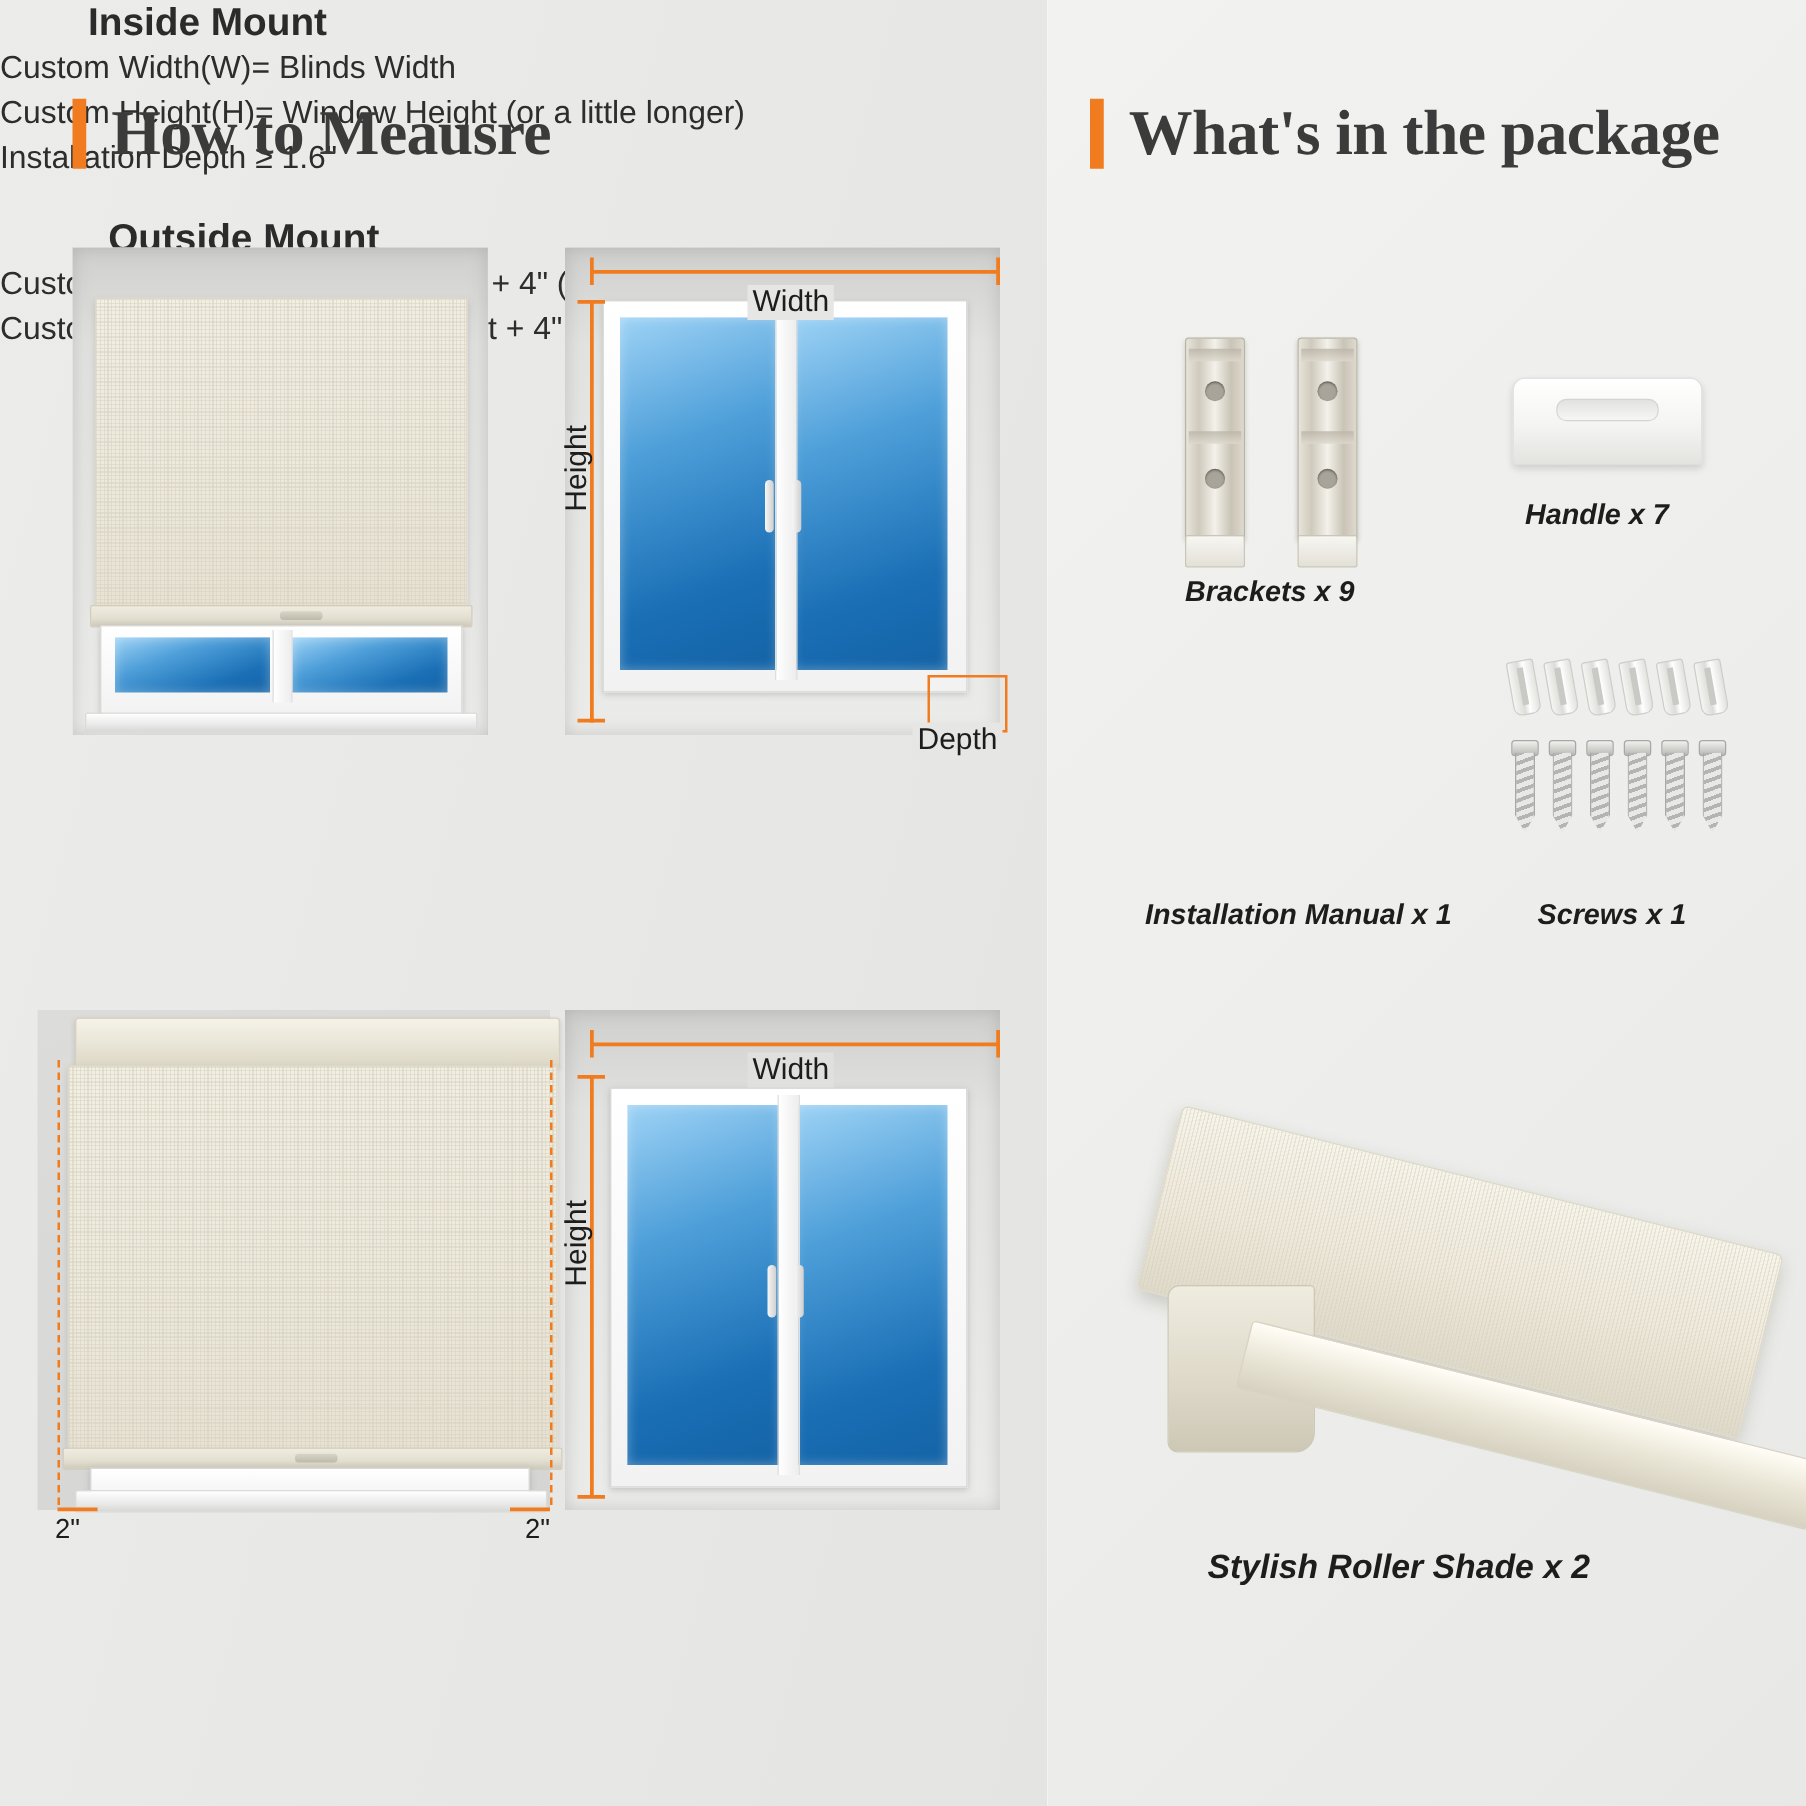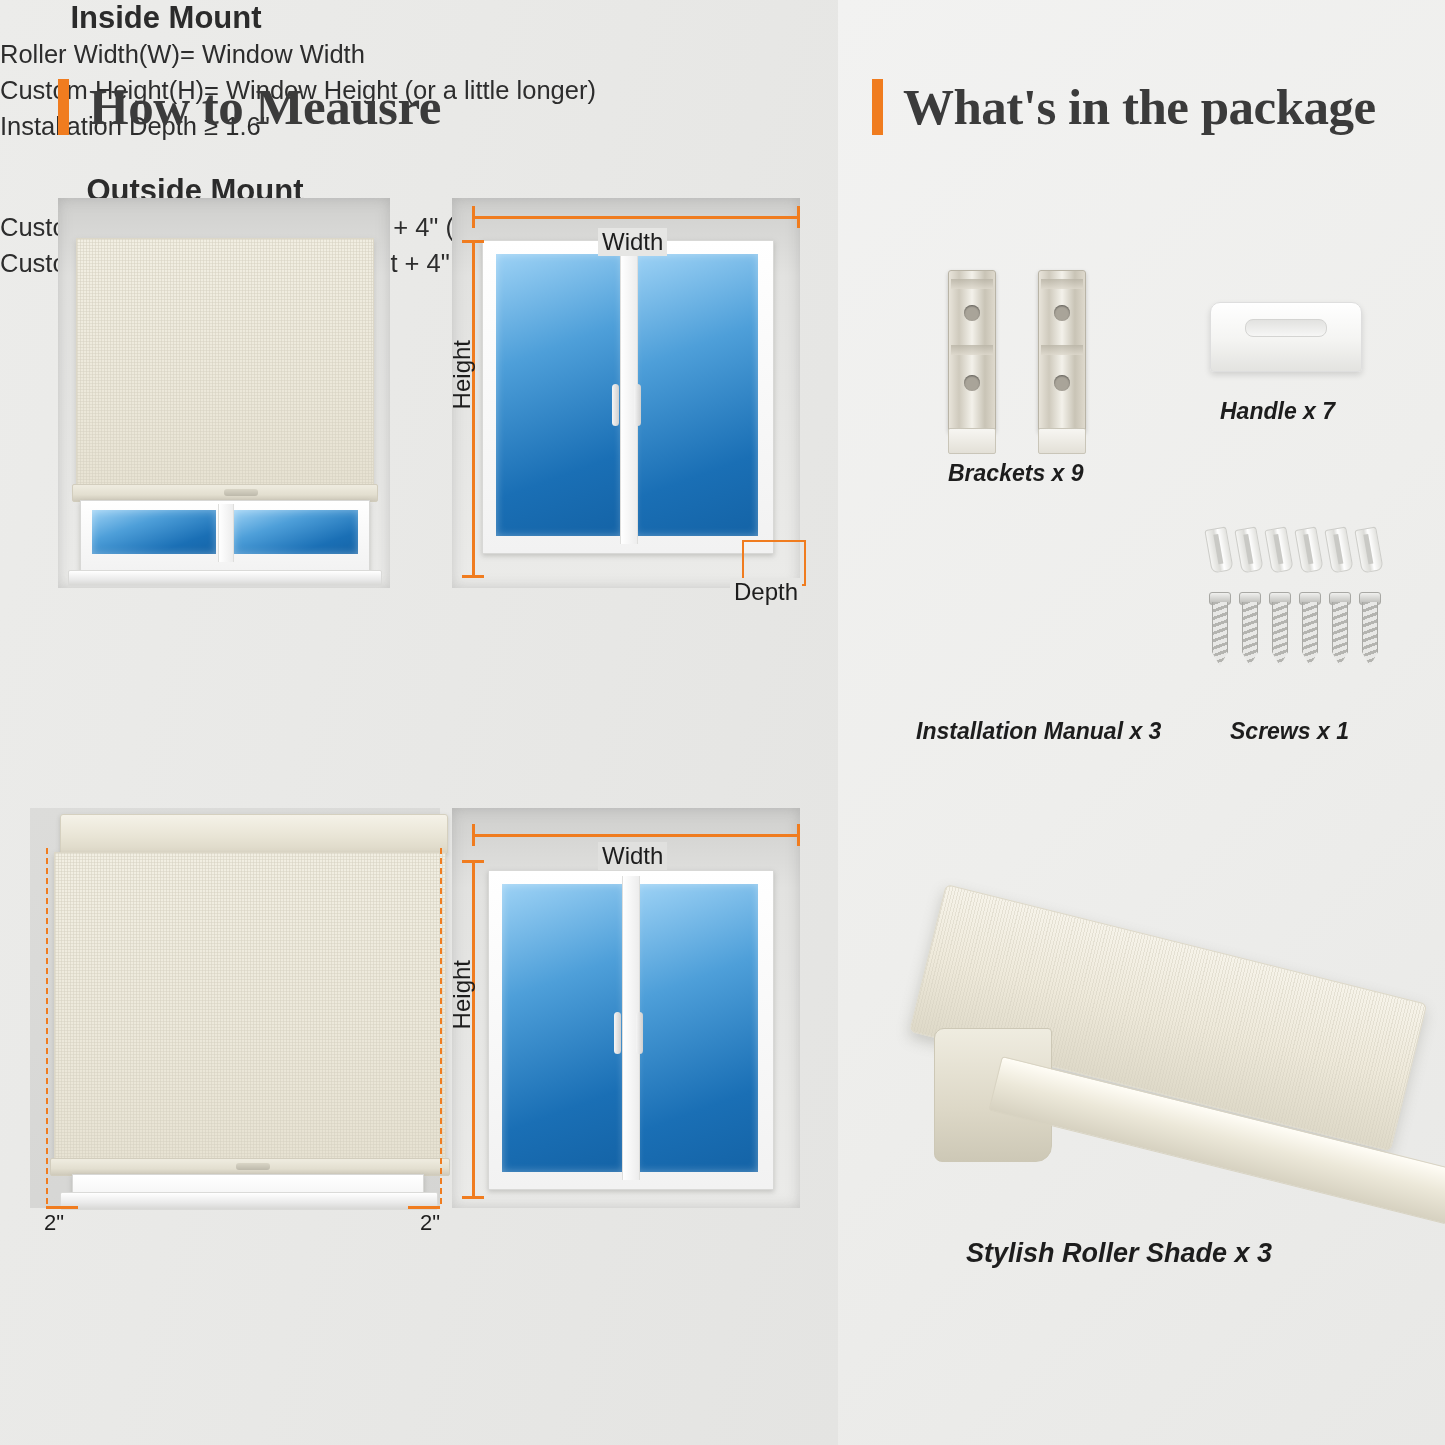--- a/index.html
+++ b/index.html
@@ -398,21 +398,21 @@
     <div class="tick-h" style="left:462px; top:240px; width:22px;"></div>
     <div class="tick-h" style="left:462px; top:575px; width:22px;"></div>
     <div class="ann-label vertical" style="left:448px; top:340px;">Height</div>
 
     <div class="depth-box" style="left:742px; top:540px; width:60px; height:42px;"></div>
     <div class="ann-label" style="left:730px; top:578px; background:#e6e6e4; padding:0 4px;">Depth</div>
 
     <div class="mount-caption" style="left:58px; top:612px; width:332px;">Inside Mount</div>
 
     <div class="mount-lines" style="left:68px; top:670px;">
-      <div>Roller Width(W)= Window Width</div>
+      <div>Custom Width(W)= Blinds Width</div>
       <div>Custom Height(H)= Window Height (or a little longer)</div>
       <div>Installation Depth ≥ 1.6"</div>
     </div>
 
     <div class="shade-scene" style="left:30px; top:808px; width:410px; height:400px; background:linear-gradient(160deg,#dcdcda 0%,#d5d5d3 100%);">
       <div class="shade-headrail" style="left:30px; top:6px; width:386px; height:38px;"></div>
       <div class="shade-fabric" style="left:24px; top:44px; width:390px; height:310px;"></div>
       <div class="shade-bottombar" style="left:20px; top:350px; width:398px; height:16px;"></div>
       <div class="shade-handle" style="left:206px; top:355px;"></div>
       <div class="win-frame" style="left:42px; top:366px; width:350px; height:26px;"></div>
@@ -481,21 +481,21 @@
     </div>
     <div class="pkg-caption" style="left:110px; top:460px;">Brackets x 9</div>
 
     <div class="pkg-item" style="left:372px; top:302px;">
       <div class="handle-part">
         <div class="handle-slot"></div>
       </div>
     </div>
     <div class="pkg-caption" style="left:382px; top:398px;">Handle x 7</div>
 
-    <div class="pkg-caption" style="left:78px; top:718px;">Installation Manual x 3</div>
+    <div class="pkg-caption" style="left:78px; top:718px;">Installation Manual x 1</div>
 
     <div class="pkg-item" style="left:370px; top:524px; width:190px; height:170px;">
       <div class="anchor" style="left:0;   top:4px;  transform:rotate(-10deg);"></div>
       <div class="anchor" style="left:30px; top:4px;  transform:rotate(-10deg);"></div>
       <div class="anchor" style="left:60px; top:4px;  transform:rotate(-10deg);"></div>
       <div class="anchor" style="left:90px; top:4px;  transform:rotate(-10deg);"></div>
       <div class="anchor" style="left:120px;top:4px;  transform:rotate(-10deg);"></div>
       <div class="anchor" style="left:150px;top:4px;  transform:rotate(-10deg);"></div>
 
       <div class="screw" style="left:4px;   top:68px;">
@@ -523,16 +523,16 @@
           <div class="shaft"></div>
         </div>
     </div>
     <div class="pkg-caption" style="left:392px; top:718px;">Screws  x 1</div>
 
     <div class="roller-photo" style="left:60px; top:860px; width:540px; height:400px;">
       <div class="roller-tube" style="left:48px; top:24px; width:494px; height:150px; transform:rotate(14deg); transform-origin:left top; border-radius:6px;"></div>
       <div class="roller-endcap" style="left:36px; top:168px; width:116px; height:132px;"></div>
       <div class="roller-bar" style="left:104px; top:196px; width:470px; height:54px; transform:rotate(14deg); transform-origin:left top;"></div>
     </div>
-    <div class="pkg-caption big" style="left:128px; top:1238px;">Stylish Roller Shade x 3</div>
+    <div class="pkg-caption big" style="left:128px; top:1238px;">Stylish Roller Shade x 2</div>
 
   </div>
 </div>
 
 </body></html>

